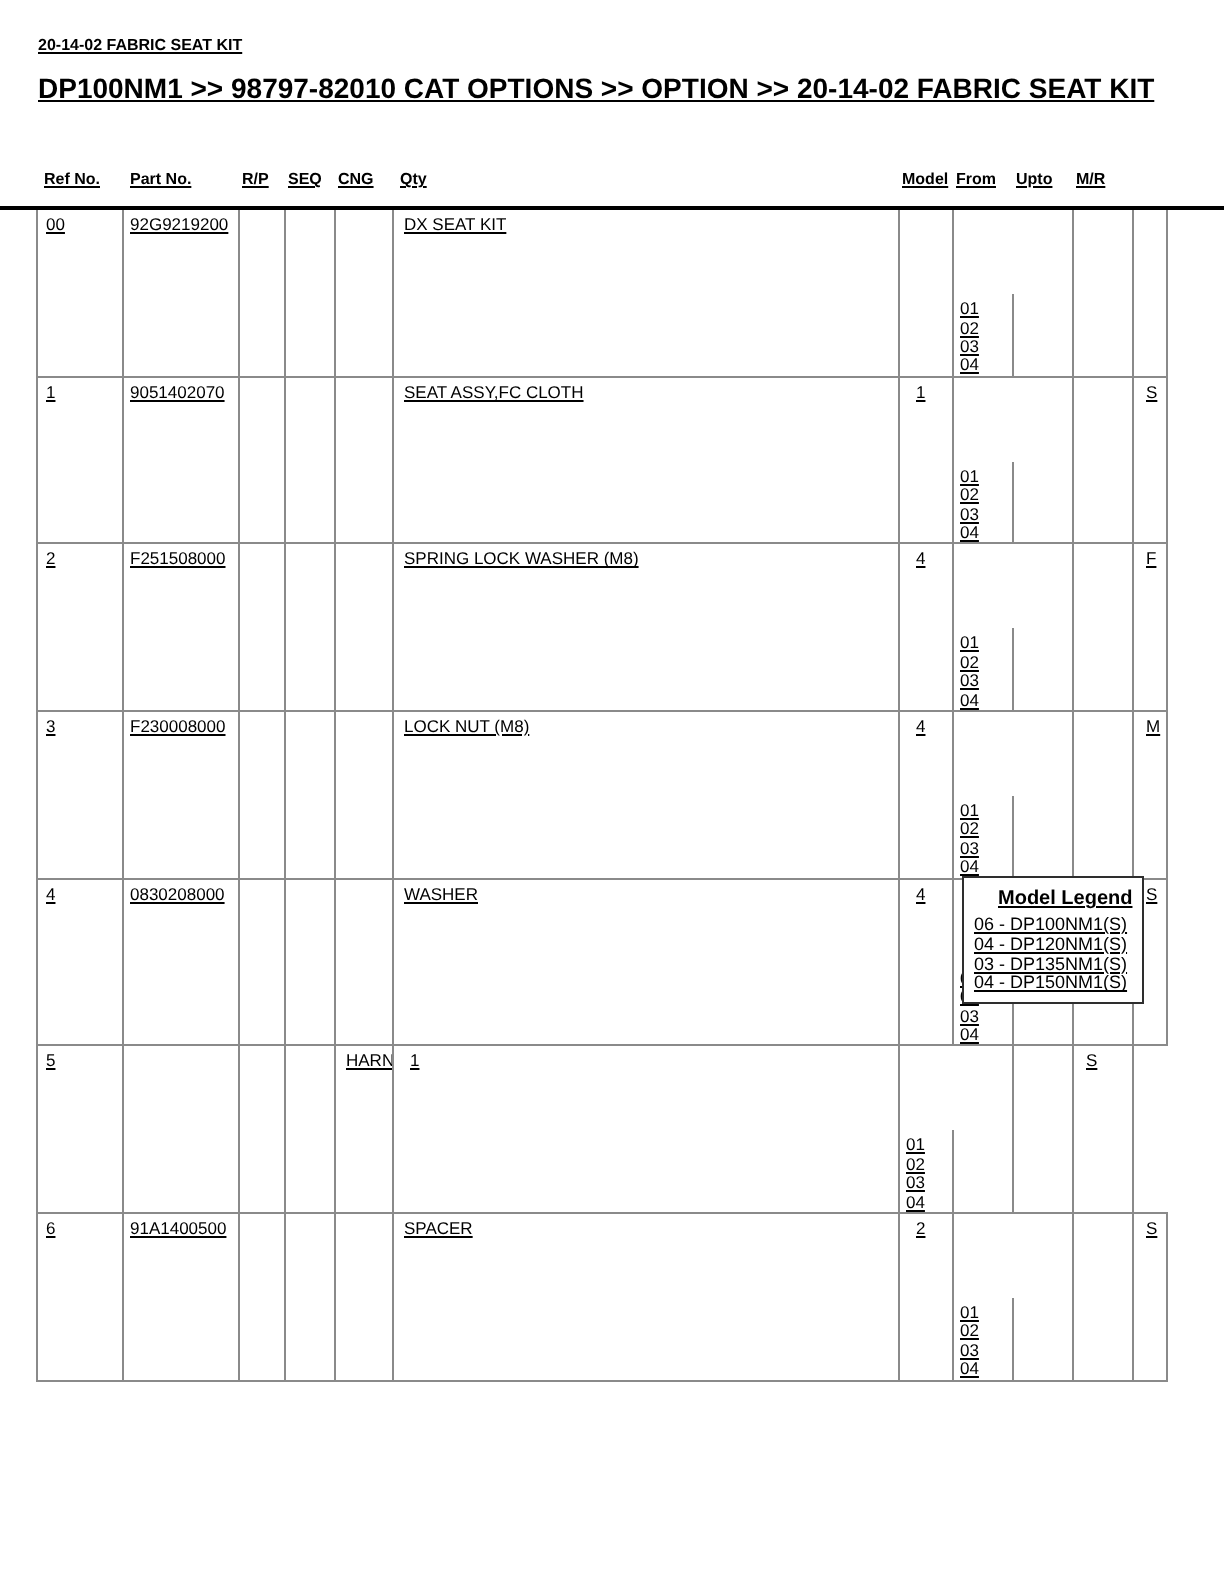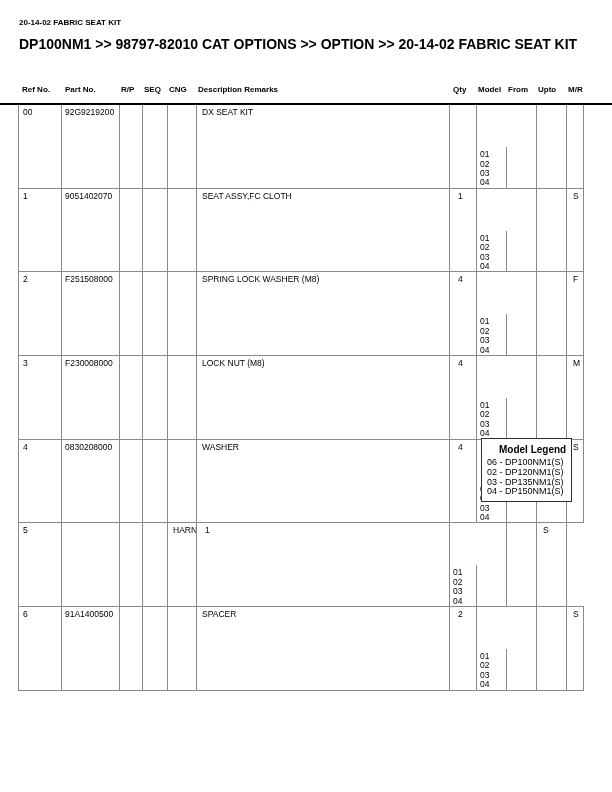--- a/index.html
+++ b/index.html
@@ -4,21 +4,21 @@
 <style>
   html, body { margin: 0; padding: 0; }
   body {
     width: 612px; height: 792px;
     background: var(--page-bg, #ffffff);
     color: var(--text, #000000);
     font-family: "Liberation Sans", sans-serif;
     position: relative;
     overflow: hidden;
   }
-  .abs { position: absolute; }
+  .abs { position: absolute; text-decoration: underline; }
 
   .doc-title {
     left: 19px; top: 18px;
     font-size: 8px; font-weight: bold; line-height: 10px;
     white-space: nowrap;
   }
   .breadcrumb {
     left: 19px; top: 39px;
     font-size: 14px; font-weight: bold; line-height: 10px;
     white-space: nowrap;
@@ -89,21 +89,20 @@
 
 <div class="abs doc-title">20-14-02 FABRIC SEAT KIT</div>
 <div class="abs breadcrumb">DP100NM1 &gt;&gt; 98797-82010 CAT OPTIONS &gt;&gt; OPTION &gt;&gt; 20-14-02 FABRIC SEAT KIT</div>
 
 <div class="abs cols table-header">
   <div class="hcell h-ref">Ref No.</div>
   <div class="hcell h-part">Part No.</div>
   <div class="hcell">R/P</div>
   <div class="hcell">SEQ</div>
   <div class="hcell">CNG</div>
-  <div class="hcell">Description Remarks</div>
   <div class="hcell h-qty">Qty</div>
   <div class="hcell">Model</div>
   <div class="hcell">From</div>
   <div class="hcell">Upto</div>
   <div class="hcell">M/R</div>
 </div>
 
 <div class="abs header-rule"></div>
 
 <div class="abs table-body">
@@ -230,16 +229,16 @@
     </div>
     <div class="cell c-from"></div>
     <div class="cell c-upto"></div>
     <div class="cell c-mr">S</div>
   </div>
   </div>
 
 <div class="abs legend">
   <div class="legend-title">Model Legend</div>
   <div class="legend-item">06 - DP100NM1(S)</div>
-  <div class="legend-item">02 - DP120NM1(S)</div>
+  <div class="legend-item">04 - DP120NM1(S)</div>
   <div class="legend-item">03 - DP135NM1(S)</div>
   <div class="legend-item">04 - DP150NM1(S)</div>
 </div>
 
 </body></html>

